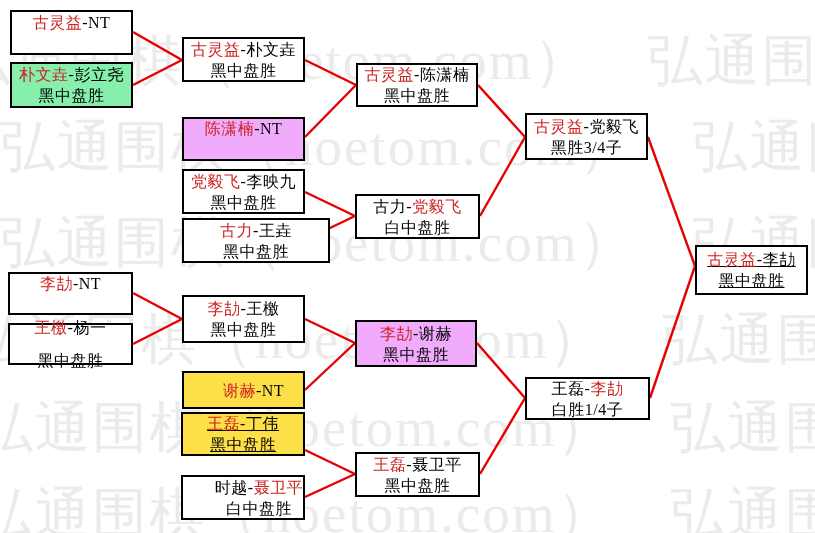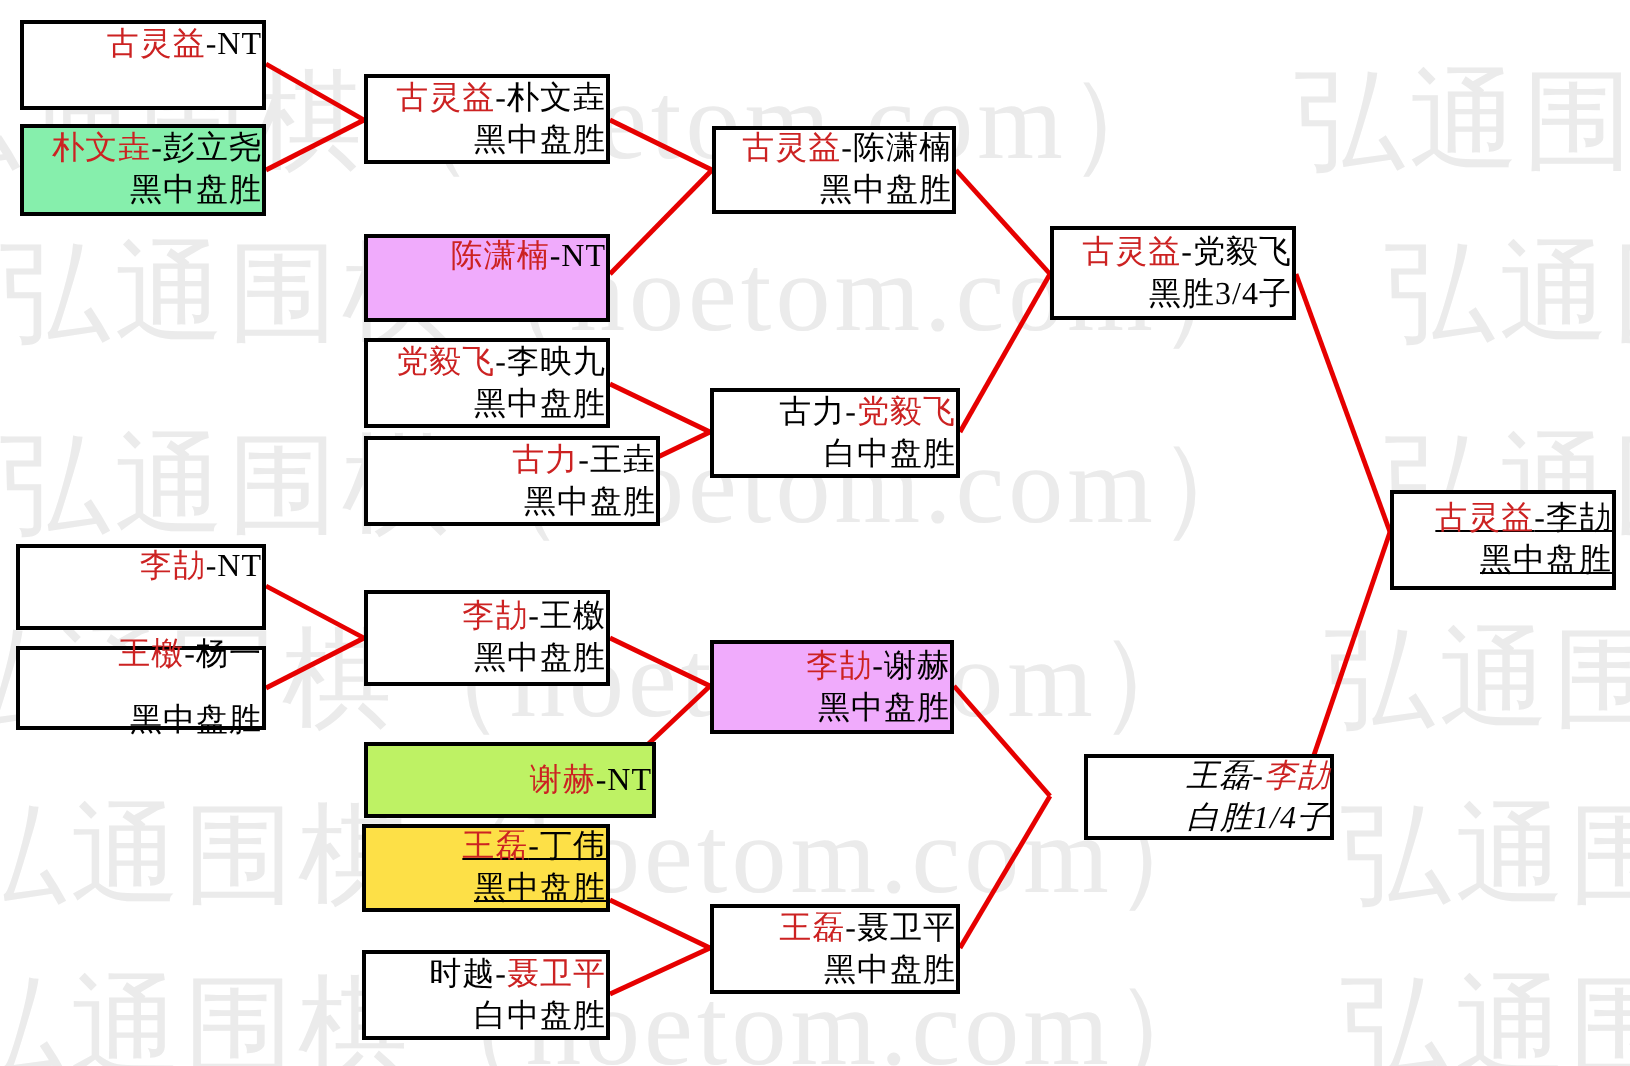--- a/index.html
+++ b/index.html
@@ -11,21 +11,21 @@
   #watermark-layer { position:absolute; left:0; top:0; width:815px; height:533px; z-index:0; }
   .wm-row {
     position:absolute; white-space:nowrap; line-height:1;
     letter-spacing:2px; user-select:none;
   }
   #connector-layer { position:absolute; left:0; top:0; z-index:1; }
   #box-layer { position:absolute; left:0; top:0; width:815px; height:533px; z-index:2; }
   .match-box {
     position:absolute; box-sizing:border-box;
     border:2px solid #000000; background:#ffffff;
-    display:flex; flex-direction:column; align-items:flex-end; justify-content:center;
+    display:flex; flex-direction:column; align-items:center; justify-content:center;
     font-size:16px; line-height:21px; color:#000;
     letter-spacing:0.5px;
   }
   .players { white-space:nowrap; }
   .player.winner { color:var(--winner-color,#cc2222); }
   .sep { color:#000; }
   .result { min-height:21px; color:#000; white-space:nowrap; }
 </style>
 </head>
 <body>
@@ -105,37 +105,37 @@
         <div class="result"></div>
       </div>
       <div class="match-box" style="left: 8px; top: 323px; width: 125px; height: 42px; border-color: rgb(0, 0, 0); background: rgb(255, 255, 255); gap: 12px;">
         <div class="players"><span class="player winner">王檄</span><span class="sep">-</span><span class="player">杨一</span></div>
         <div class="result">黑中盘胜</div>
       </div>
       <div class="match-box" style="left: 182px; top: 295px; width: 123px; height: 48px; border-color: rgb(0, 0, 0); background: rgb(255, 255, 255);">
         <div class="players"><span class="player winner">李劼</span><span class="sep">-</span><span class="player">王檄</span></div>
         <div class="result">黑中盘胜</div>
       </div>
-      <div class="match-box" style="left: 182px; top: 371px; width: 146px; height: 38px; border-color: rgb(0, 0, 0); background: #bef264; padding-left: 20px;">
+      <div class="match-box" style="left: 182px; top: 371px; width: 123px; height: 38px; border-color: rgb(0, 0, 0); background: #fde047; padding-left: 20px;">
         <div class="players"><span class="player winner">谢赫</span><span class="sep">-</span><span class="player">NT</span></div>
       </div>
       <div class="match-box" style="left: 181px; top: 412px; width: 124px; height: 44px; border-color: rgb(0, 0, 0); background: #fde047; text-decoration: underline;">
         <div class="players"><span class="player winner">王磊</span><span class="sep">-</span><span class="player">丁伟</span></div>
         <div class="result">黑中盘胜</div>
       </div>
       <div class="match-box" style="left: 181px; top: 475px; width: 124px; height: 45px; border-color: rgb(0, 0, 0); background: rgb(255, 255, 255); padding-left: 32px;">
         <div class="players"><span class="player">时越</span><span class="sep">-</span><span class="player winner">聂卫平</span></div>
         <div class="result">白中盘胜</div>
       </div>
       <div class="match-box" style="left: 355px; top: 320px; width: 122px; height: 47px; border-color: rgb(0, 0, 0); background: #f0abfc;">
         <div class="players"><span class="player winner">李劼</span><span class="sep">-</span><span class="player">谢赫</span></div>
         <div class="result">黑中盘胜</div>
       </div>
       <div class="match-box" style="left: 355px; top: 452px; width: 125px; height: 45px; border-color: rgb(0, 0, 0); background: rgb(255, 255, 255);">
         <div class="players"><span class="player winner">王磊</span><span class="sep">-</span><span class="player">聂卫平</span></div>
         <div class="result">黑中盘胜</div>
       </div>
-      <div class="match-box" style="left: 542px; top: 377px; width: 125px; height: 43px; border-color: rgb(0, 0, 0); background: rgb(255, 255, 255); font-style: italic;">
+      <div class="match-box" style="left: 525px; top: 377px; width: 125px; height: 43px; border-color: rgb(0, 0, 0); background: rgb(255, 255, 255);">
         <div class="players"><span class="player">王磊</span><span class="sep">-</span><span class="player winner">李劼</span></div>
         <div class="result">白胜1/4子</div>
       </div>
     </div>
 </div>
 
 </body></html>

